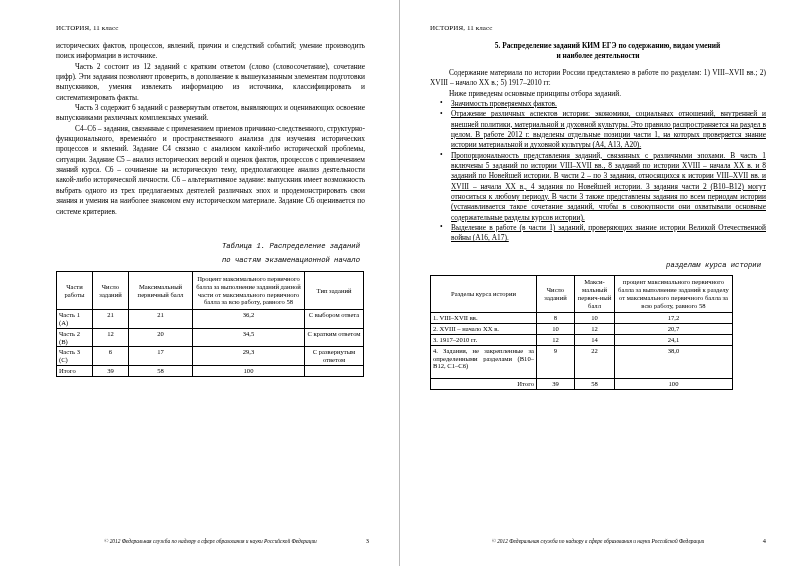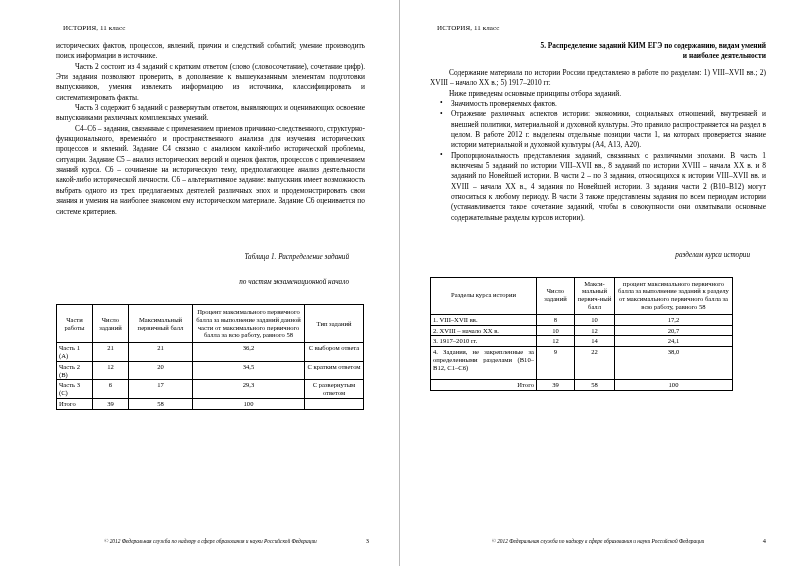--- a/index.html
+++ b/index.html
@@ -37,71 +37,73 @@
     top: 24px;
   }
   .page-right .page-inner { left: 30px; right: 34px; }
 
   .running-head {
     font-size: 6.1px;
     letter-spacing: 0.1px;
     margin-bottom: 9px;
     white-space: nowrap;
   }
-  .running-head .rh-main { font-size: 7px; margin-left: 7px; }
+  .running-head .rh-main { font-size: 7px; }
 
   p.body {
     font-size: 7.4px;
     line-height: 10.35px;
     text-align: justify;
     text-indent: 19px;
     margin: 0;
     hyphens: auto;
     -webkit-hyphens: auto;
   }
   p.body.noindent { text-indent: 0; font-family: Liberation Serif, serif; }
 
   h2.section {
     font-size: 7.4px;
     line-height: 10.4px;
     font-weight: bold;
     margin: 0 0 0 0;
     text-indent: 19px;
-    text-align: right;
+    text-align: center;
   }
 
   ul.bullets {
     margin: 0;
     padding: 0 0 0 0;
     list-style: none;
   }
   ul.bullets > li {
     position: relative;
     font-size: 7.4px;
     line-height: 10.35px;
     text-align: justify;
     padding-left: 21px;
     margin: 0;
     hyphens: auto;
+    text-decoration: underline;
     -webkit-hyphens: auto;
   }
   ul.bullets > li::before {
     content: "\2022";
     position: absolute;
     left: 10px;
     top: -0.5px;
     font-size: 7.4px;
   }
 
   .tbl-caption {
     font-size: 7.2px;
     line-height: 9.6px;
     font-style: italic;
     text-align: right;
-    margin: 16px;
+    margin: 5px;
+    font-family: Liberation Mono, monospace;
   }
 
   table.doc {
     border-collapse: collapse;
     table-layout: fixed;
     font-size: 6.6px;
     line-height: 7.8px;
     margin: 0;
   }
   table.doc td {
@@ -155,21 +157,21 @@
 <div class="spread">
 
   <div class="page page-left">
     <div class="page-inner">
 
       <div class="running-head">
         <span class="rh-main">ИСТОРИЯ, 11 класс</span>
       </div>
 
       <p class="body noindent">исторических фактов, процессов, явлений, причин и следствий событий; умение производить поиск информации в источнике.</p>
-      <p class="body">Часть 2 состоит из 4 заданий с кратким ответом (слово (словосочетание), сочетание цифр). Эти задания позволяют проверить, в дополнение к вышеуказанным элементам подготовки выпускников, умения извлекать информацию из источника, классифицировать и систематизировать факты.</p>
+      <p class="body">Часть 2 состоит из 12 заданий с кратким ответом (слово (словосочетание), сочетание цифр). Эти задания позволяют проверить, в дополнение к вышеуказанным элементам подготовки выпускников, умения извлекать информацию из источника, классифицировать и систематизировать факты.</p>
       <p class="body">Часть 3 содержит 6 заданий с развернутым ответом, выявляющих и оценивающих освоение выпускниками различных комплексных умений.</p>
       <p class="body">С4–С6 – задания, связанные с применением приемов причинно-следственного, структурно-функционального, временнóго и пространственного анализа для изучения исторических процессов и явлений. Задание С4 связано с анализом какой-либо исторической проблемы, ситуации. Задание С5 – анализ исторических версий и оценок фактов, процессов с привлечением знаний курса. С6 – сочинение на историческую тему, предполагающее анализ деятельности какой-либо исторической личности. С6 – альтернативное задание: выпускник имеет возможность выбрать одного из трех предлагаемых деятелей различных эпох и продемонстрировать свои знания и умения на наиболее знакомом ему историческом материале. Задание С6 оценивается по системе критериев.</p>
 
       <div class="gap-l"></div>
 
       <div class="tbl-caption">Таблица 1. Распределение заданий</div>
       <div class="tbl-caption">по частям экзаменационной начало</div>
 
       <table class="doc t1">
         <colgroup>
@@ -238,20 +240,21 @@
 
       <div class="gap-s"></div>
 
       <p class="body">Содержание материала по истории России представлено в работе по разделам: 1) VIII–XVII вв.; 2) XVIII – начало XX в.; 5) 1917–2010 гг.</p>
       <p class="body">Ниже приведены основные принципы отбора заданий.</p>
 
       <ul class="bullets">
         <li>Значимость проверяемых фактов.</li>
         <li>Отражение различных аспектов истории: экономики, социальных отношений, внутренней и внешней политики, материальной и духовной культуры. Это правило распространяется на раздел в целом. В работе 2012 г. выделены отдельные позиции части 1, на которых проверяется знание истории материальной и духовной культуры (А4, А13, А20).</li>
         <li>Пропорциональность представления заданий, связанных с различными эпохами. В часть 1 включены 5 заданий по истории VIII–XVII вв., 8 заданий по истории XVIII – начала XX в. и 8 заданий по Новейшей истории. В части 2 – по 3 задания, относящихся к истории VIII–XVII вв. и XVIII – начала XX в., 4 задания по Новейшей истории. 3 задания части 2 (В10–В12) могут относиться к любому периоду. В части 3 также представлены задания по всем периодам истории (устанавливается такое сочетание заданий, чтобы в совокупности они охватывали основные содержательные разделы курсов истории).</li>
+        <li>Выделение в работе (в части 1) заданий, проверяющих знание истории Великой Отечественной войны (А16, А17).</li>
       </ul>
 
       <div class="gap-m"></div>
 
       <div class="tbl-caption">разделам курса истории</div>
 
       <table class="doc t2">
         <colgroup>
           <col style="width:106px">
           <col style="width:38px">

